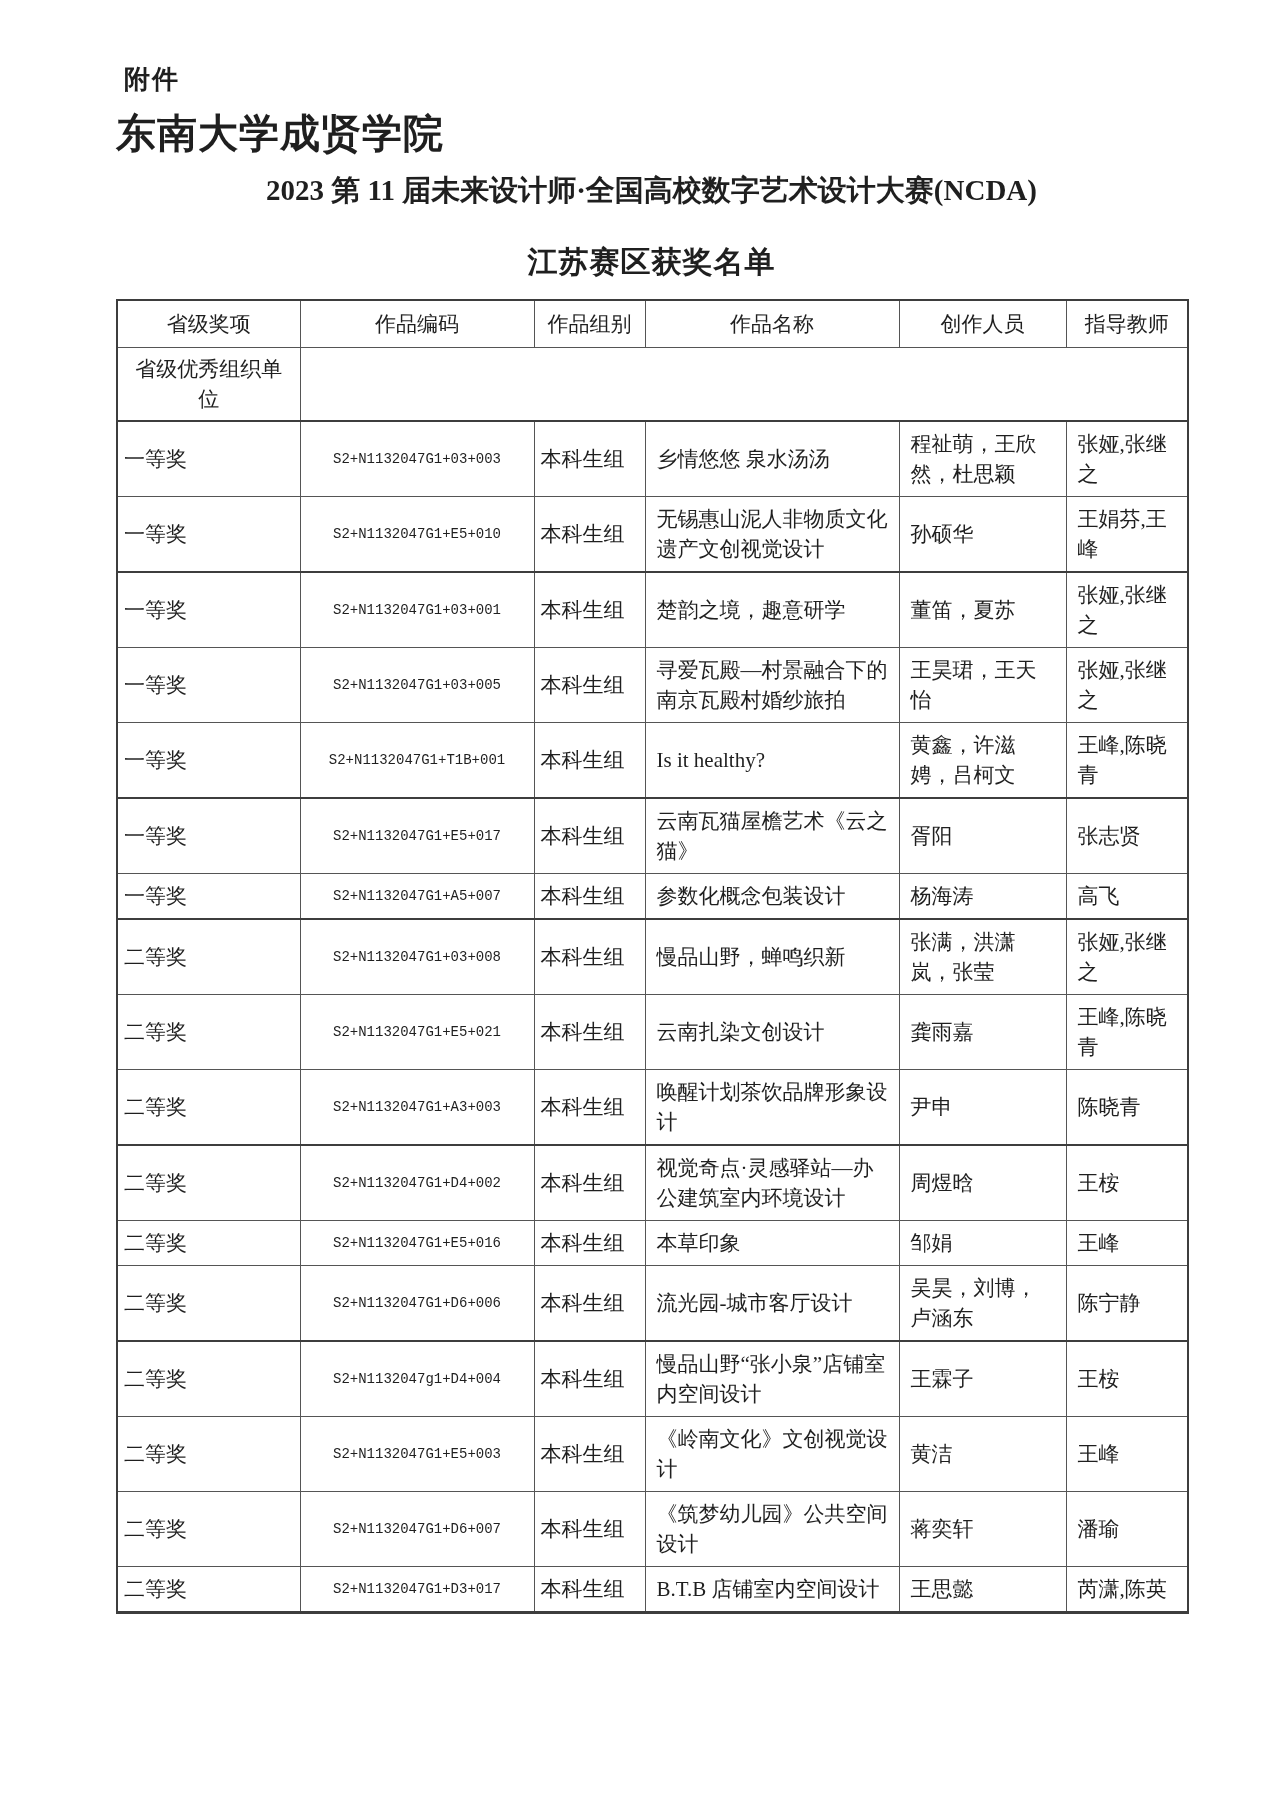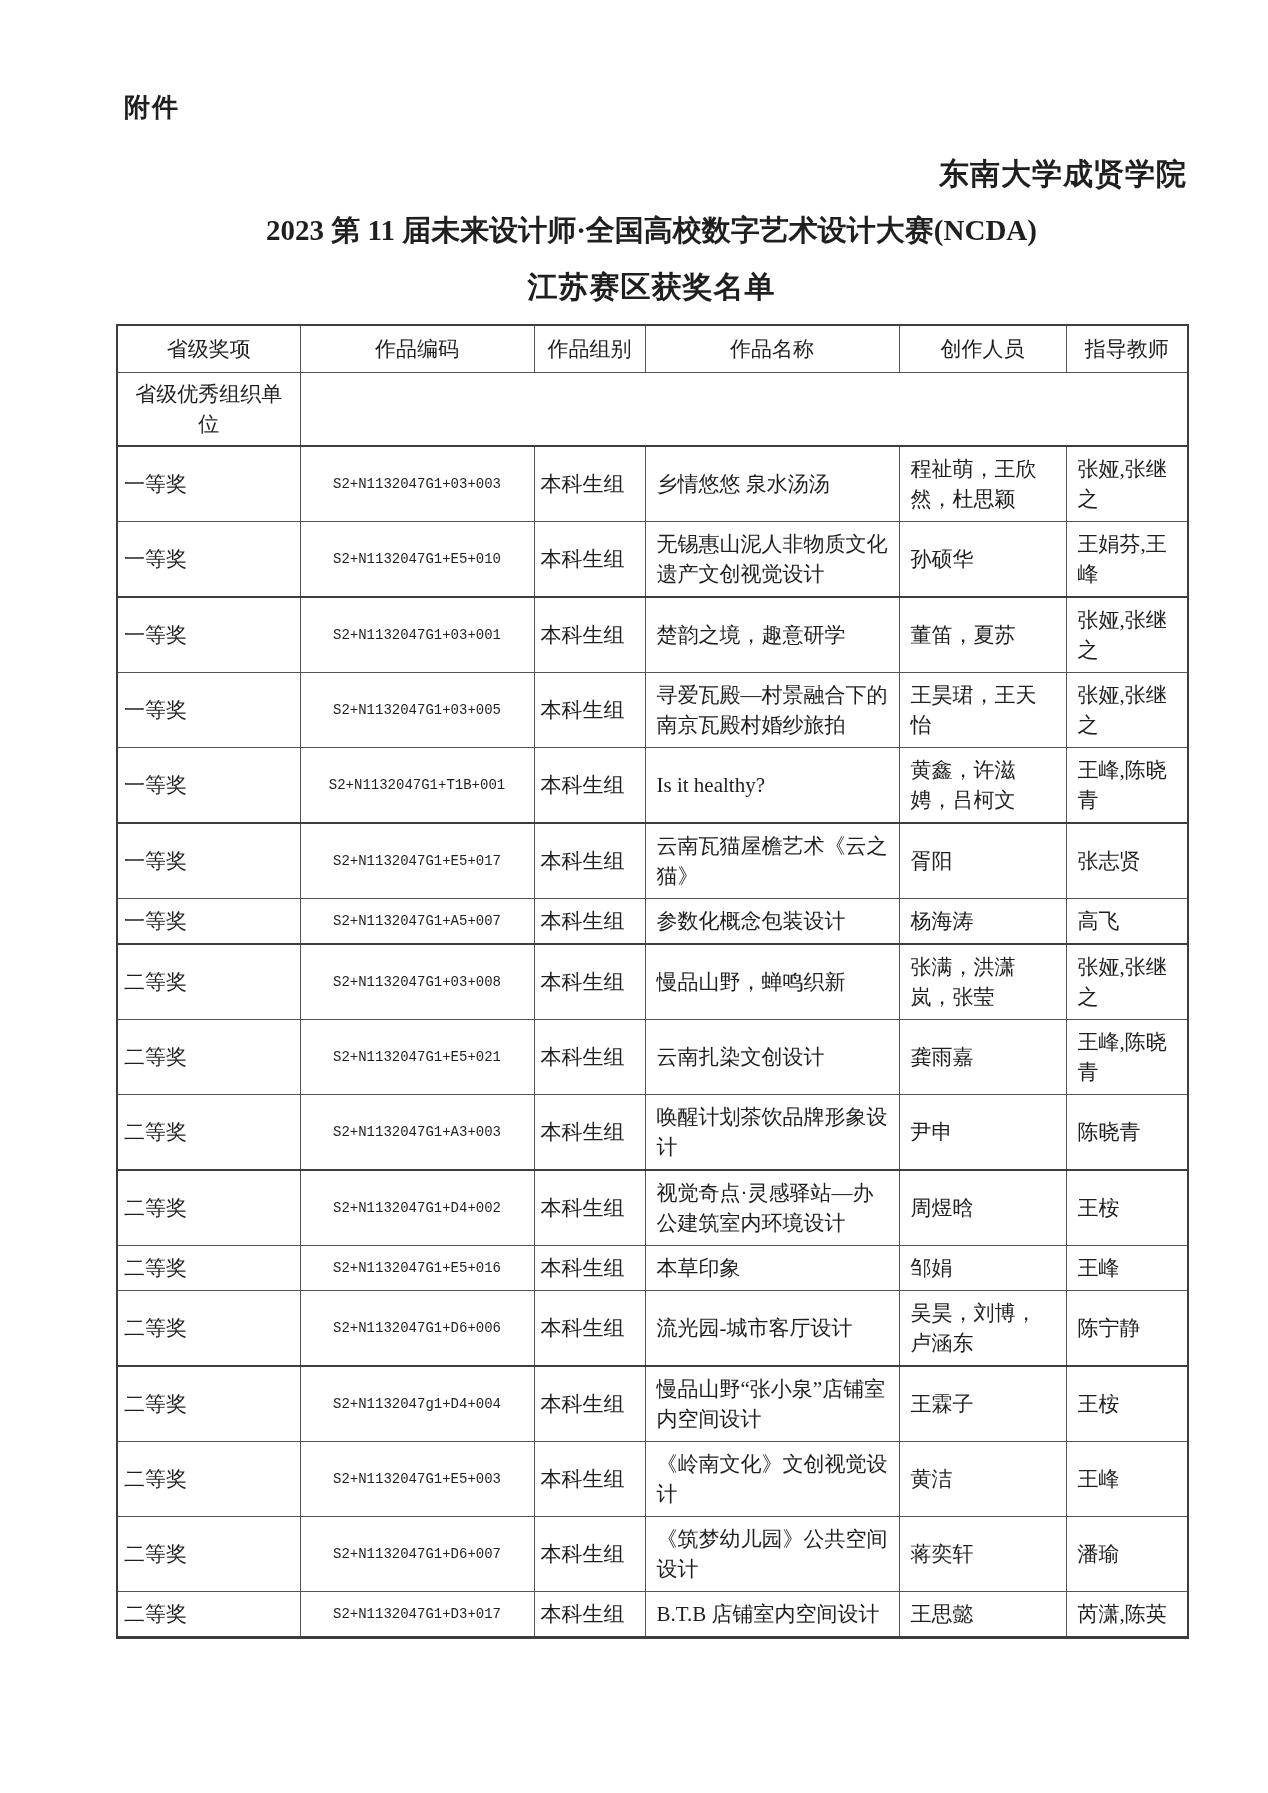--- a/index.html
+++ b/index.html
@@ -12,51 +12,51 @@
     height: 1793px;
     position: relative;
     font-family: "Liberation Serif", "DejaVu Serif", serif;
     color: #1f1f1f;
     overflow: hidden;
   }
   .page {
     box-sizing: border-box;
     width: 1268px;
     height: 1793px;
-    padding-top: 92px;
+    padding-top: 64px;
   }
   .content {
     margin-left: 116px;
     width: 1071px;
   }
   .attachment {
     font-family: "Liberation Sans", "DejaVu Sans", sans-serif;
     font-size: 26px;
     font-weight: 700;
     line-height: 30px;
     margin-left: 8px;
     letter-spacing: 2px;
   }
   .title1 {
-    margin-top: 36px;
-    text-align: right;
-    font-size: 30px;
+    margin-top: 24px;
+    text-align: left;
+    font-size: 40px;
     font-weight: 700;
     line-height: 32px;
     letter-spacing: 1px;
   }
   .title2 {
     margin-top: 24px;
     text-align: center;
     font-size: 29px;
     font-weight: 700;
     line-height: 32px;
   }
   .title3 {
-    margin-top: 25px;
+    margin-top: 40px;
     text-align: center;
     font-size: 30px;
     font-weight: 700;
     line-height: 32px;
     letter-spacing: 1px;
   }
   table.awards {
     margin-top: 21px;
     width: 1071px;
     border-collapse: collapse;

